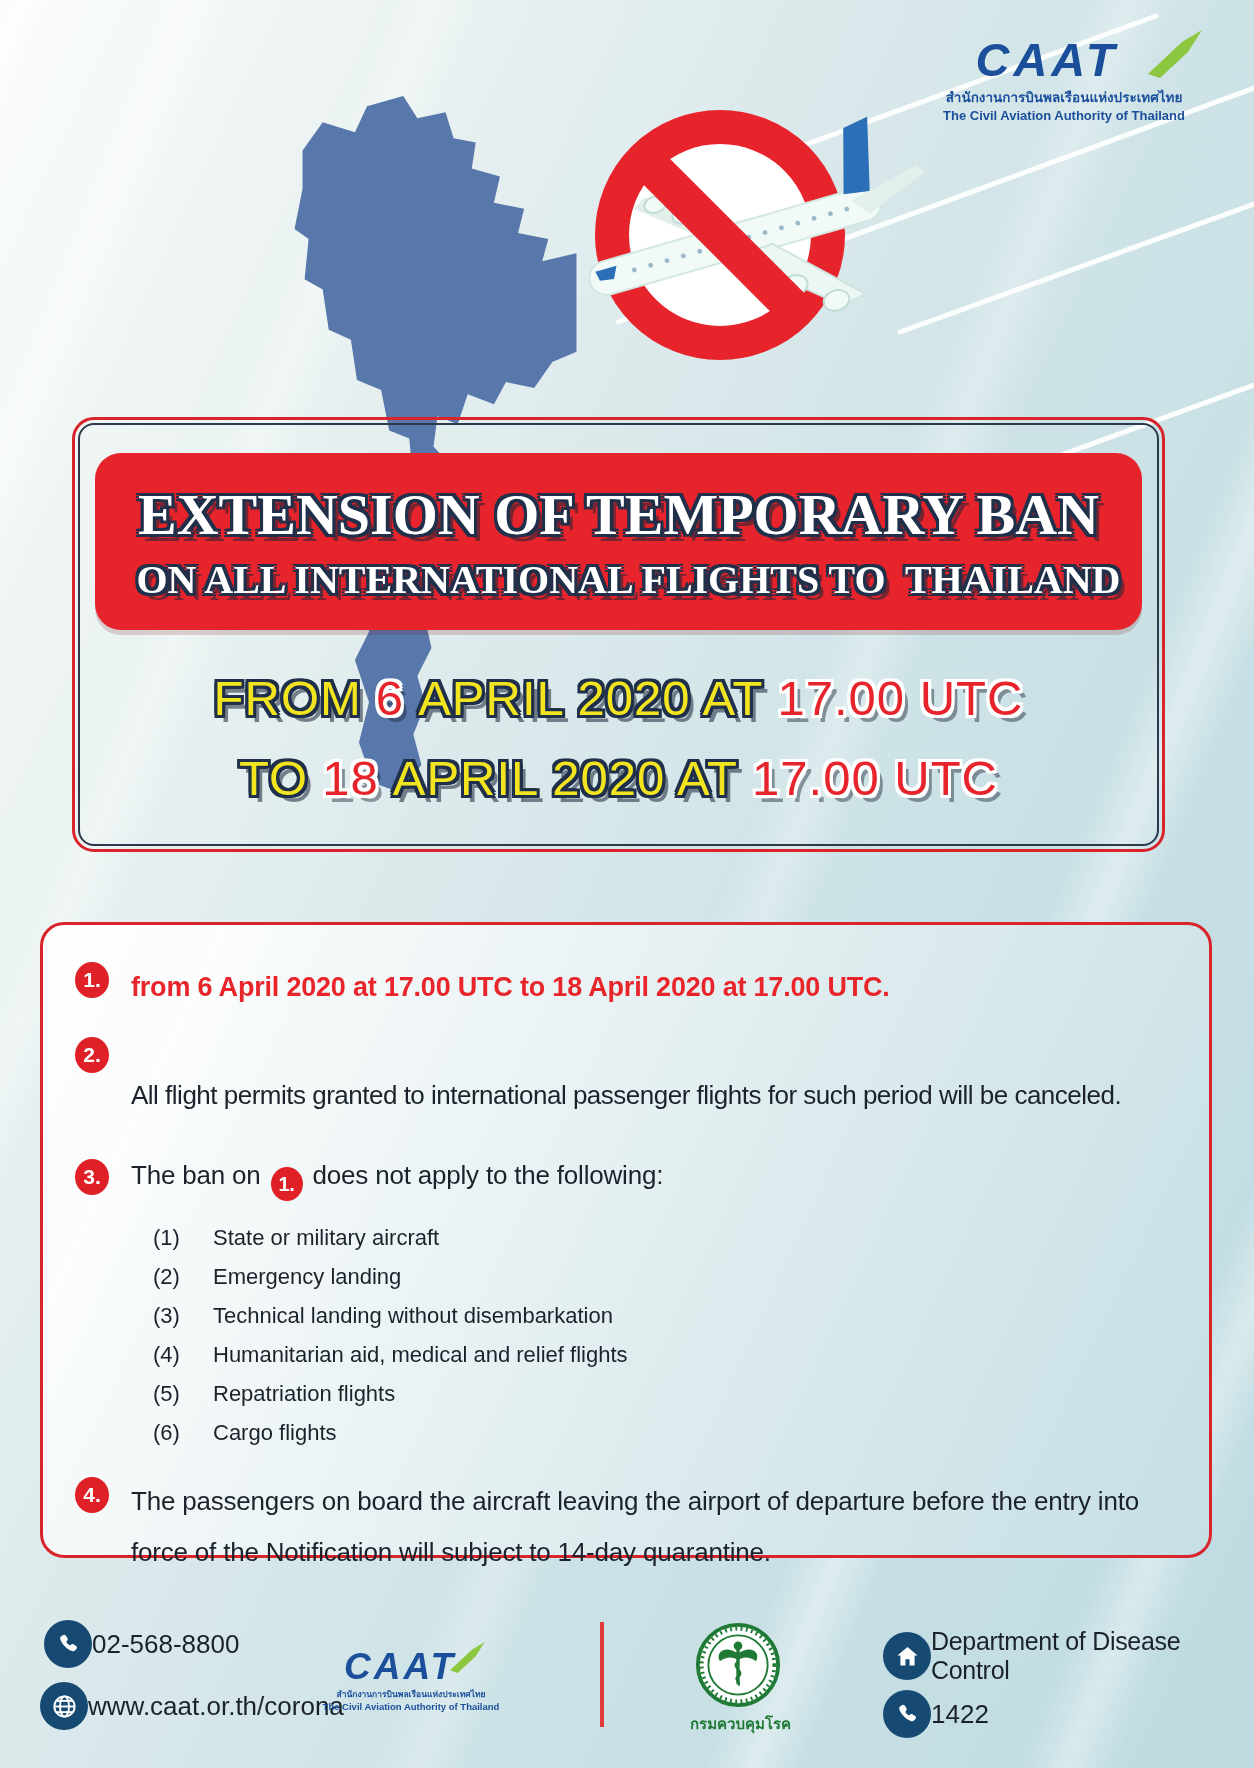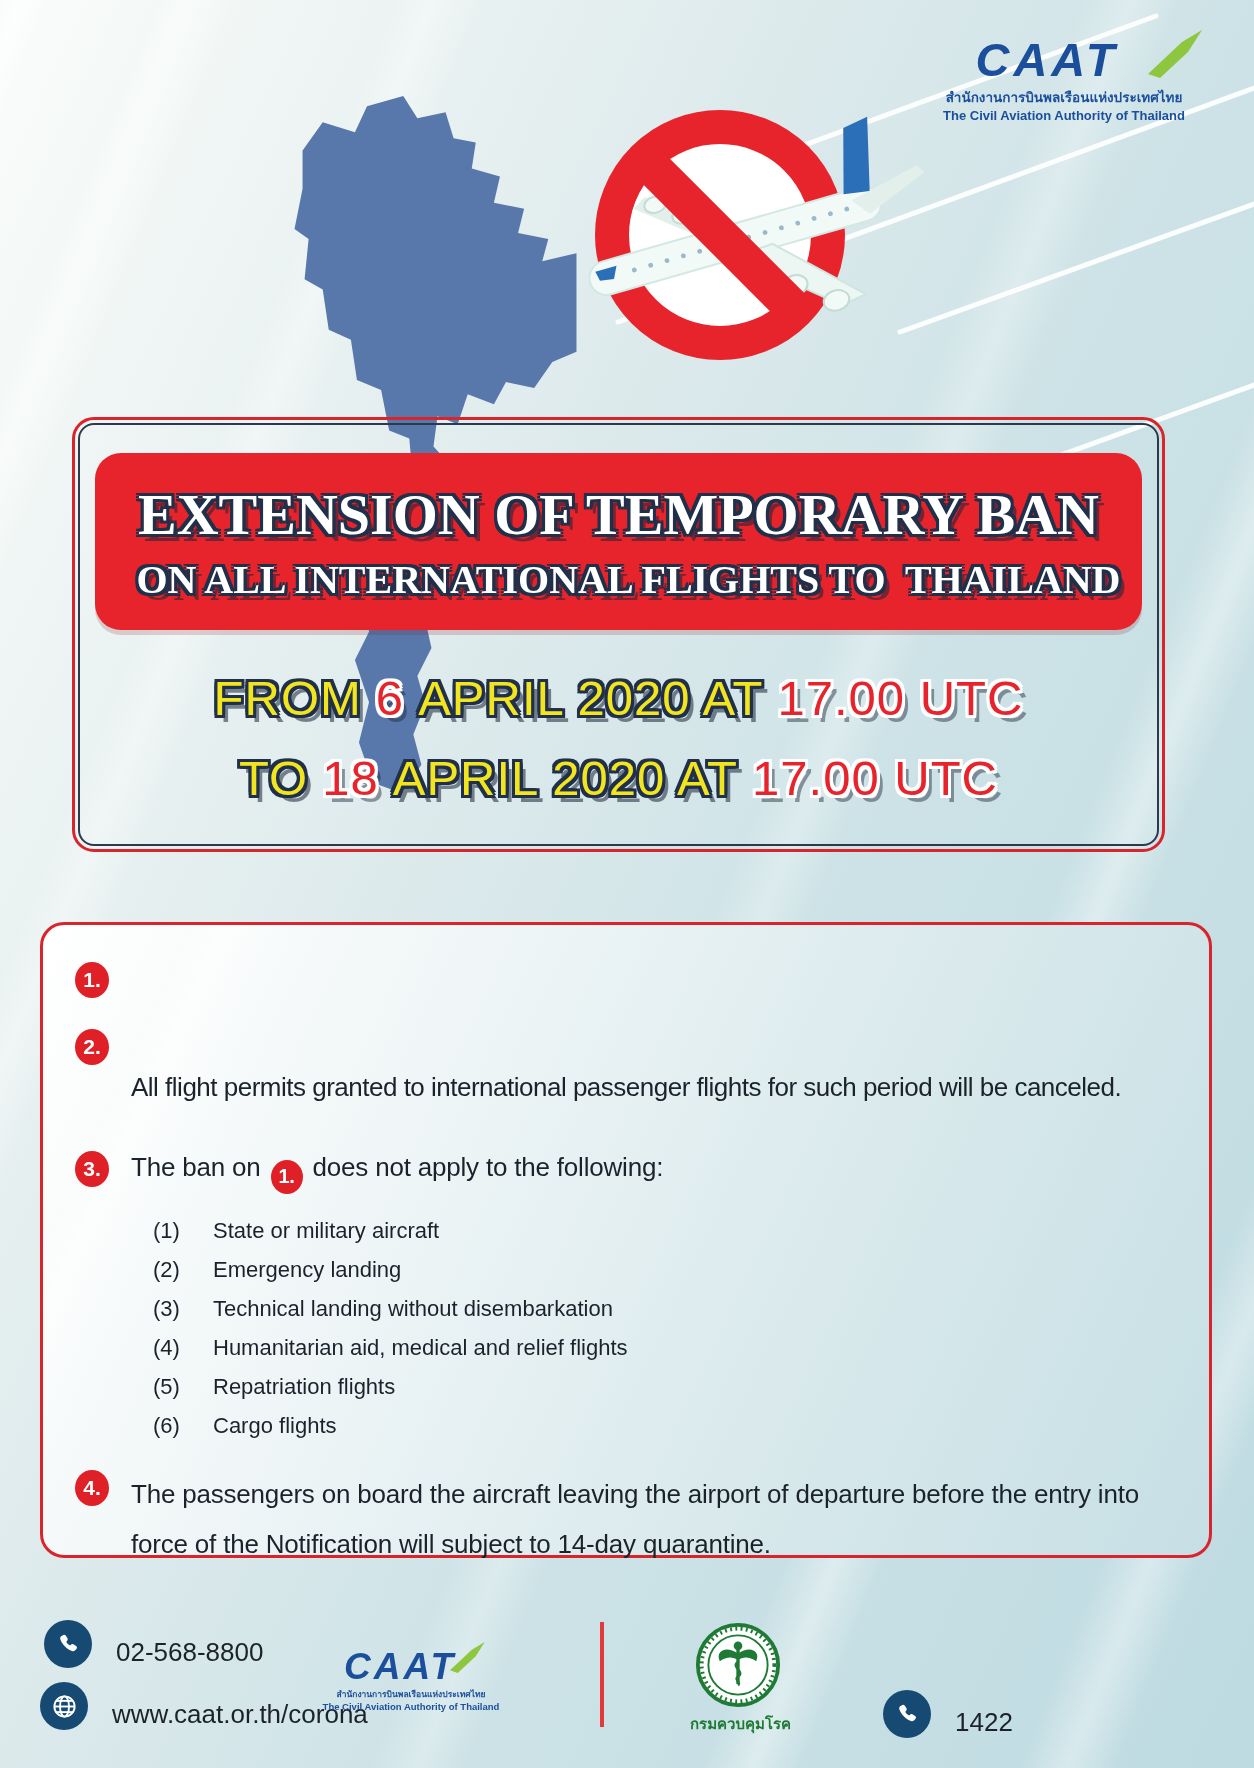--- a/index.html
+++ b/index.html
@@ -71,21 +71,21 @@
   .item-3{margin-top:46px;}
   .sublist{margin:24px 0 0 78px; display:flex; flex-direction:column; gap:13px;}
   .sub{display:flex; gap:22px; font-size:22px; color:#1b222c;}
   .sub .sn{width:38px; flex:0 0 auto;}
   .item-4{margin-top:30px;}
   .item-4 .itxt{max-width:1062px; line-height:1.95;}
   .ibadge{display:inline-flex; width:32px; height:34px; border-radius:50%; background:#df2027; color:#fff;
     align-items:center; justify-content:center; font-size:20px; font-weight:700; vertical-align:-7px; margin:0 10px;}
 
   
-  .f-row{position:absolute; display:flex; align-items:flex-end; gap:24px; color:#1b222c; font-size:26px;}
+  .f-row{position:absolute; display:flex; align-items:center; color:#1b222c; font-size:26px;}
   .fi{flex:0 0 auto; width:48px; height:48px; border-radius:50%; background:#164a72; display:flex; align-items:center; justify-content:center;}
   .fi svg{width:27px; height:27px;}
   .f-phone{left:44px; top:1620px;}
   .f-web{left:40px; top:1682px;}
   .f-dept{left:883px; top:1627px; font-size:25px; letter-spacing:-.3px;}
   .f-hotline{left:883px; top:1690px;}
   .caat-footer{position:absolute; left:318px; top:1648px; width:186px; text-align:center; color:#1b4f9c;}
   .caat-footer .brand{position:relative; display:inline-block; font-size:37px; font-weight:800; font-style:italic; letter-spacing:3px; line-height:1; padding-right:22px;}
   .caat-footer .arrow{position:absolute; right:-6px; top:-8px; width:36px; height:31px;}
   .caat-footer .thai{font-size:8.5px; font-weight:700; margin-top:2px; white-space:nowrap;}
@@ -166,20 +166,21 @@
     <div class="dates">
       <div class="date-line"><span class="yl sh-navy">FROM</span><span class="rd sh-white">6</span><span class="yl sh-navy">APRIL 2020 AT</span><span class="rd sh-white">17.00 UTC</span></div>
       <div class="date-line"><span class="yl sh-navy">TO</span><span class="rd sh-white">18</span><span class="yl sh-navy">APRIL 2020 AT</span><span class="rd sh-white">17.00 UTC</span></div>
     </div>
   </div>
 
   <div class="content-box">
     <div class="item item-1">
       <div class="badge">1.</div>
       <div class="itxt">
+        <div class="red-line">from 6 April 2020 at 17.00 UTC to 18 April 2020 at 17.00 UTC.</div>
       </div>
     </div>
     <div class="item item-2">
       <div class="badge">2.</div>
       <div class="itxt nowrap">All flight permits granted to international passenger flights for such period will be canceled.</div>
     </div>
     <div class="item item-3">
       <div class="badge">3.</div>
       <div class="itxt">
         <span>The ban on</span><span class="ibadge">1.</span><span>does not apply to the following:</span>
@@ -255,20 +256,28 @@
       <circle cx="45" cy="45" r="38" fill="none" stroke="#1e7a34" stroke-width="4" stroke-dasharray="2 3.5"></circle>
       <circle cx="45" cy="45" r="31" fill="#ffffff" stroke="#1e7a34" stroke-width="2"></circle>
       <circle cx="45" cy="25" r="4.5" fill="#1e7a34"></circle>
       <path d="M45 27 v38" stroke="#1e7a34" stroke-width="3.5"></path>
       <path d="M45 33 C32 24 21 31 26 41 C33 36 40 36 45 40 C50 36 57 36 64 41 C69 31 58 24 45 33 Z" fill="#1e7a34"></path>
       <path d="M45 42 C37 47 53 52 45 57 C40 60 49 64 45 66" stroke="#1e7a34" stroke-width="2.6" fill="none"></path>
     </svg>
     <div class="moph-text">กรมควบคุมโรค</div>
   </div>
 
+  <div class="f-row f-dept">
+    <div class="fi">
+      <svg viewBox="0 0 24 24" fill="#ffffff" aria-hidden="true">
+          <path d="M12 3.5 L21 11 H18.3 V20 H13.8 V14.4 H10.2 V20 H5.7 V11 H3 Z"></path>
+        </svg>
+    </div>
+    <span>Department of Disease Control</span>
+  </div>
   <div class="f-row f-hotline">
     <div class="fi">
       <svg viewBox="0 0 24 24" fill="#ffffff" aria-hidden="true">
           <path d="M6.8 3.9C7.6 3.1 8.9 3.2 9.5 4.1l1.5 2.2c.5.8.4 1.8-.3 2.5l-.7.7c.7 1.4 2 2.7 3.4 3.4l.7-.7c.7-.7 1.7-.8 2.5-.3l2.2 1.5c.9.6 1 1.9.2 2.7l-1.1 1.1c-.7.7-1.8 1-2.8.6-2.3-.9-4.4-2.3-6.2-4.1-1.8-1.8-3.2-3.9-4.1-6.2-.4-1-.1-2.1.6-2.8z"></path>
         </svg>
     </div>
     <span>1422</span>
   </div>
 </div>
 

